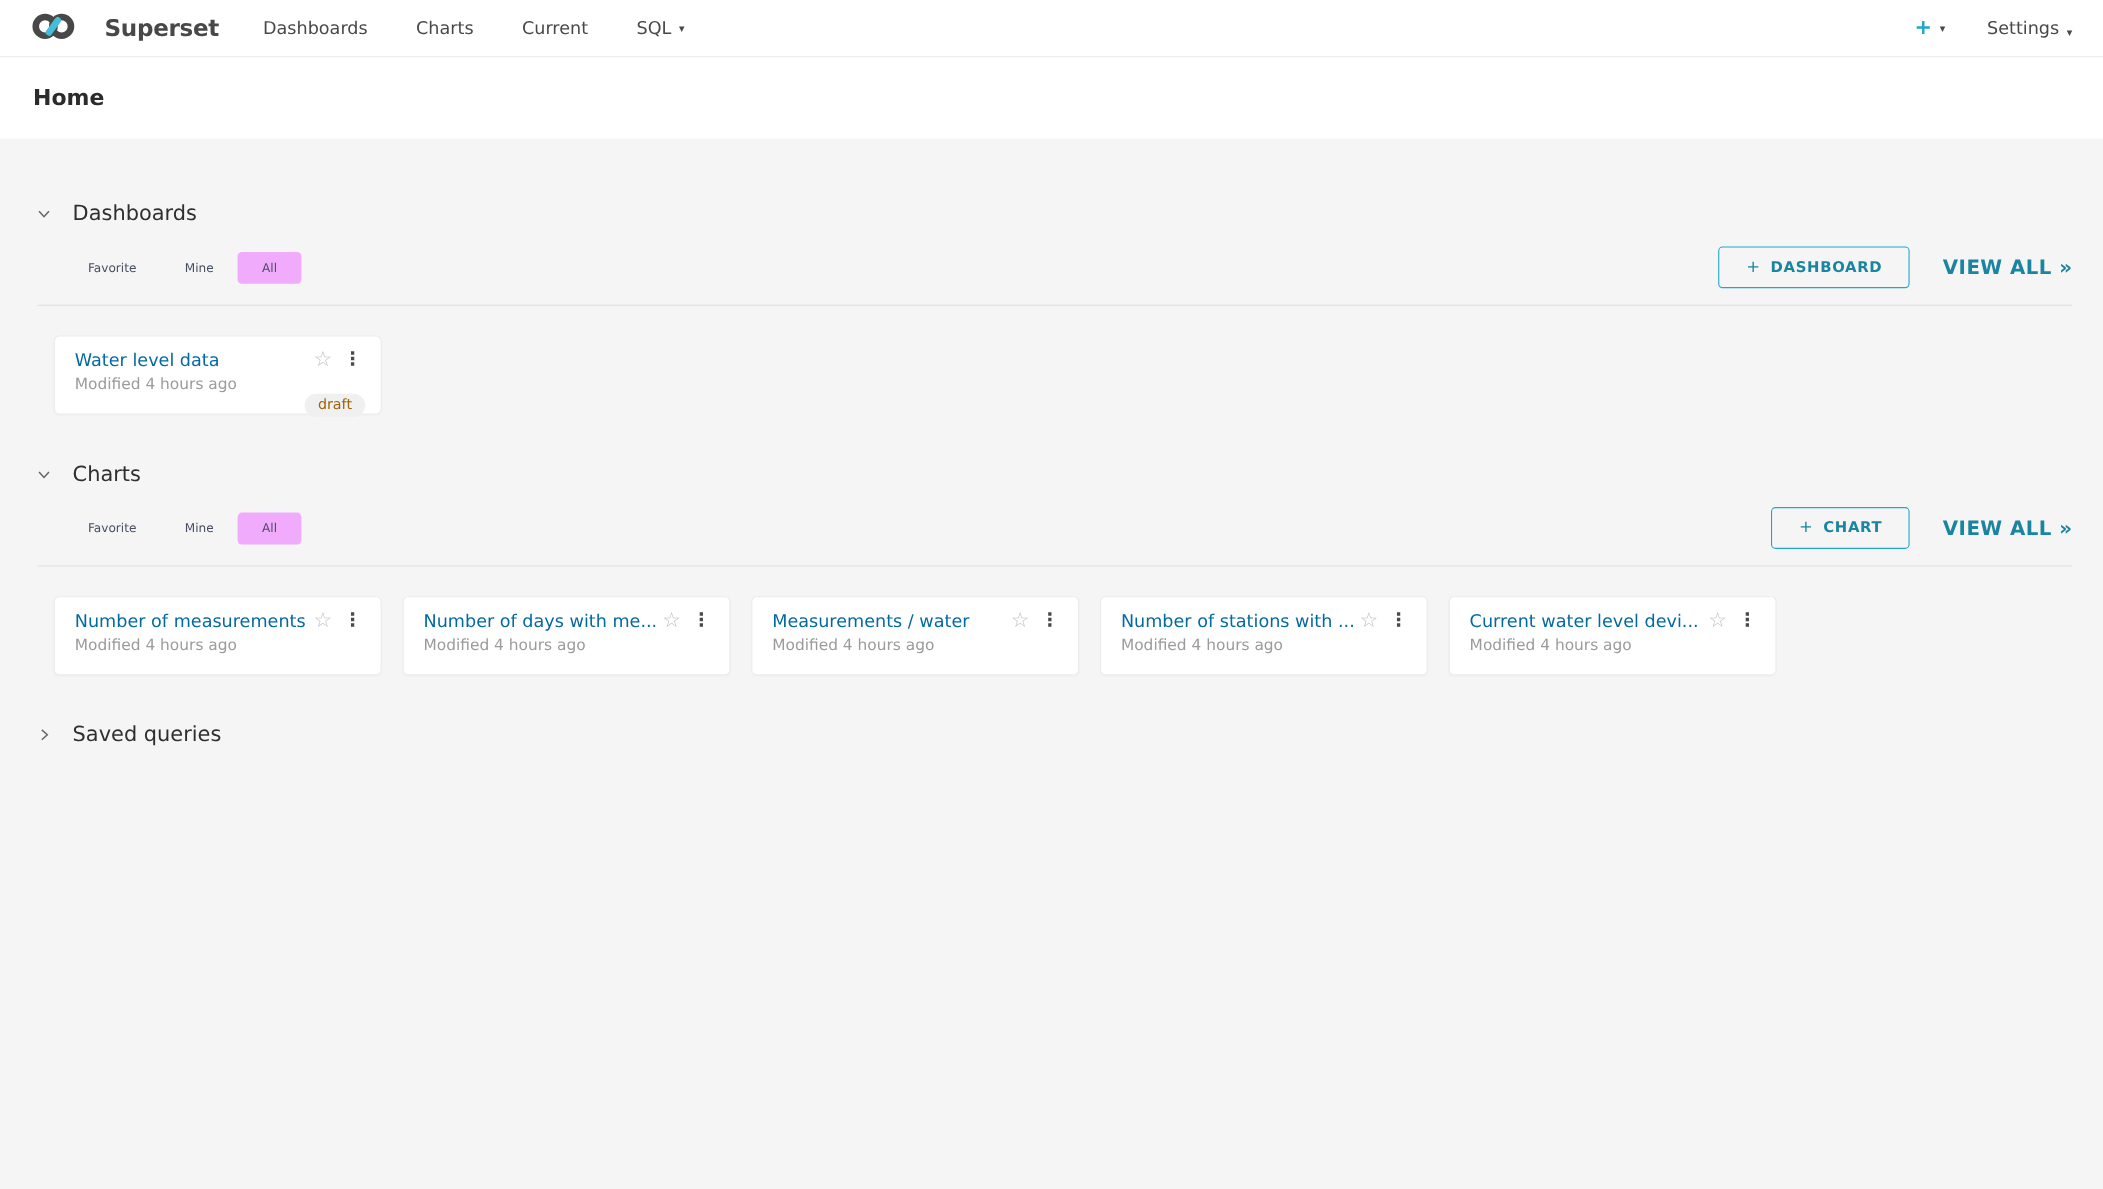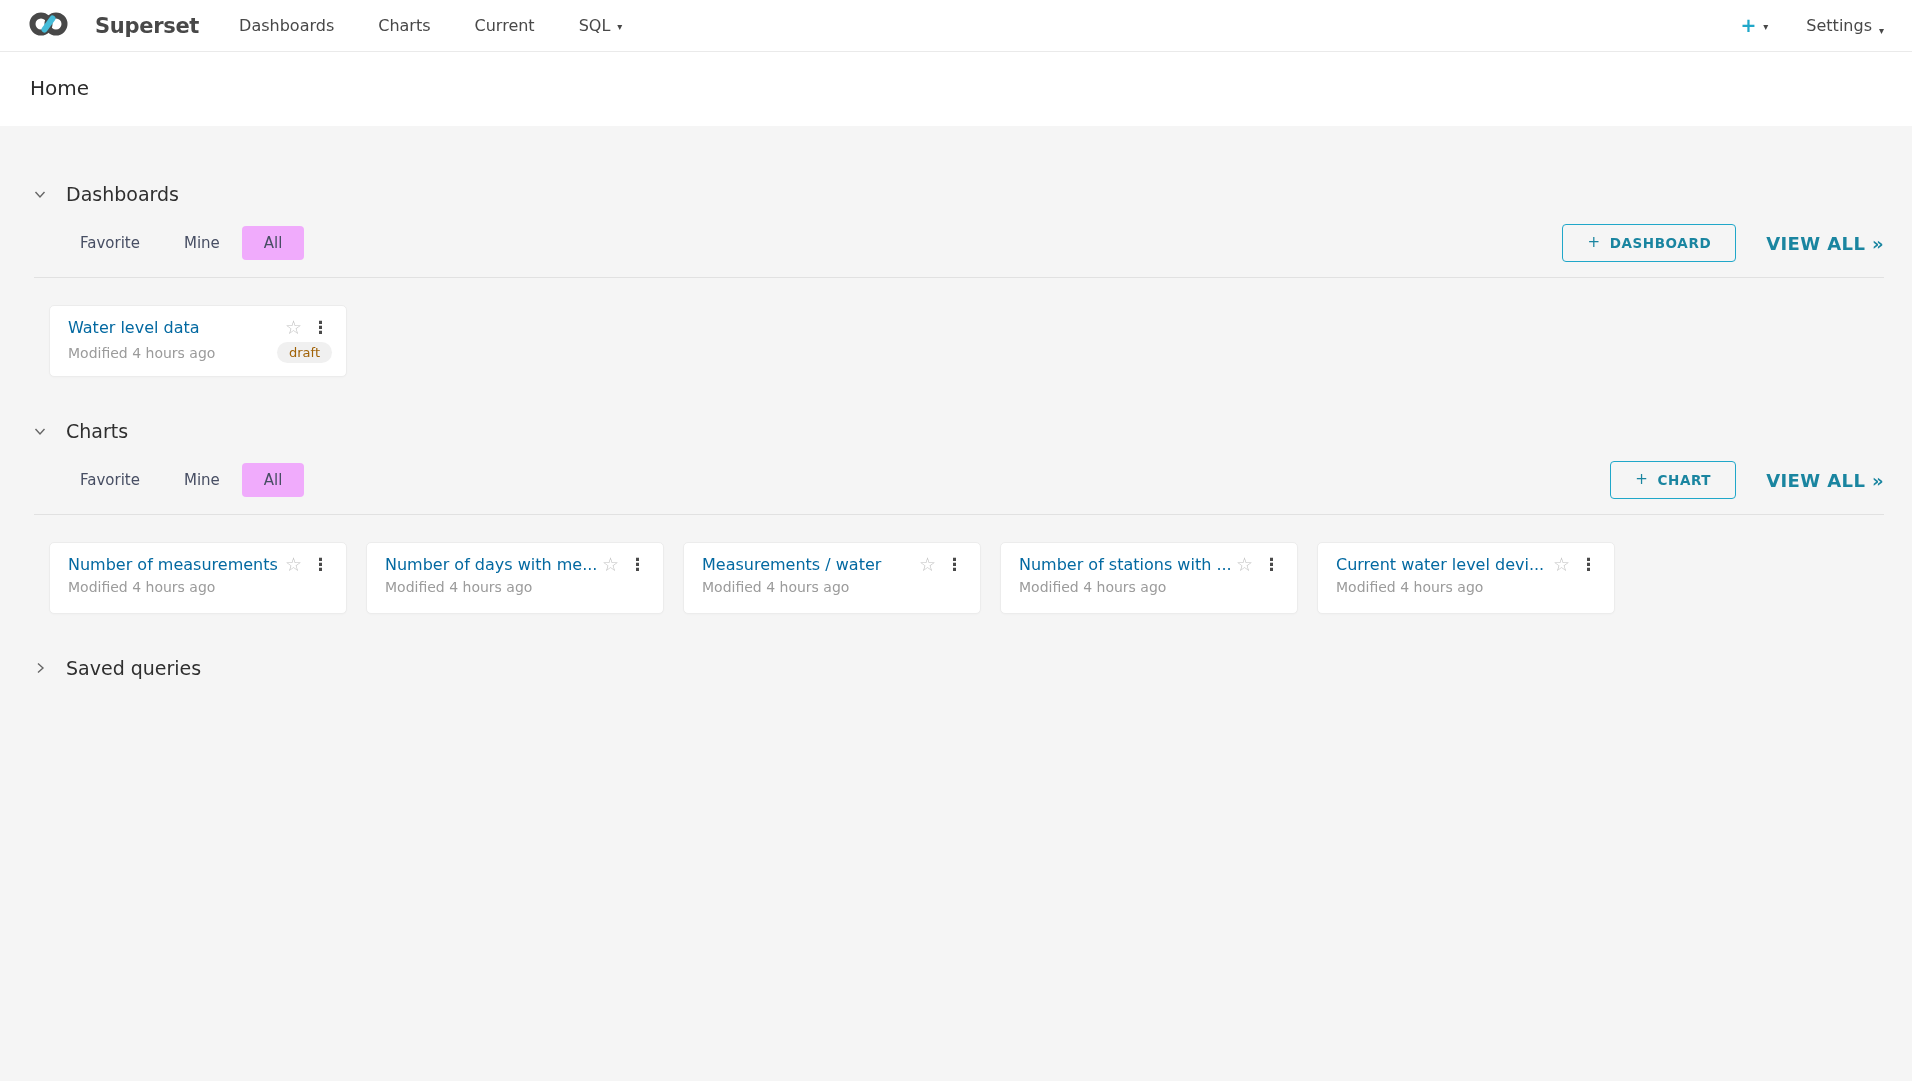--- a/index.html
+++ b/index.html
@@ -22,36 +22,36 @@
   .nav-spacer { flex:1; }
   .nav-right { display:flex; align-items:center; gap:38px; }
   .plus-group { display:flex; align-items:center; gap:7px; cursor:pointer; }
   .plus-glyph { color:#20a7c9; font-size:19px; font-weight:bold; line-height:1; }
   .settings-group { display:flex; align-items:flex-end; gap:7px; cursor:pointer; font-size:16px; color:#484848; }
 
   
   .page-header {
     background:#ffffff; padding:24px 30px 26px 30px;
   }
-  .page-title { font-size:20px; font-weight:normal; color:#2b2b2b; }
+  .page-title { font-size:20px; font-weight:bold; color:#2b2b2b; }
 
   
   .content { padding:26px 28px 0 28px; }
 
   .section-header {
     display:flex; align-items:center; gap:20px; padding:13px 6px; cursor:pointer;
   }
   .section-title { font-size:19px; color:#2f2f2f; }
   .chev { width:12px; height:12px; flex:0 0 auto; }
   .chev svg { display:block; }
 
   .toolbar { display:flex; align-items:center; margin-top:6px; }
   .tabs { display:flex; align-items:center; margin-left:30px; }
   .tab {
-    font-size:15px; color:#474e63; padding:8px 22px; border-radius:4px; cursor:pointer;
+    font-size:11px; color:#474e63; padding:8px 22px; border-radius:4px; cursor:pointer;
     white-space:nowrap;
   }
   .tab.active { background:#f0abfc; font-weight:500; }
   .toolbar-right { margin-left:auto; display:flex; align-items:center; gap:30px; }
   .btn-outline {
     border:1px solid #20a7c9; border-radius:4px; background:transparent;
     color:#1a85a0; font-family:inherit; font-size:13.5px; font-weight:bold; letter-spacing:0.6px;
     padding:9px 24px; cursor:pointer; display:flex; align-items:center; gap:9px;
   }
   .btn-outline .plus { font-weight:normal; font-size:15px; position:relative; top:-1px; }
@@ -66,21 +66,21 @@
     box-shadow:0 1px 2px rgba(0,0,0,0.02);
   }
   .card-top { display:flex; align-items:center; }
   .card-title {
     font-size:16px; color:#0369a1; flex:1; white-space:nowrap; overflow:hidden;
     margin-right:6px;
   }
   .card-icons { display:flex; align-items:center; gap:8px; }
   .star-icon { font-size:19px; color:#c0c0c0; line-height:1; cursor:pointer; }
   .kebab-icon { font-size:17px; color:#4a4a4a; line-height:1; cursor:pointer; padding:0 2px; letter-spacing:1px; font-weight:bold; }
-  .card-bottom { display:flex; align-items:center; margin-top:5px; }
+  .card-bottom { display:flex; align-items:flex-start; margin-top:5px;flex-direction:column; }
   .card-modified { font-size:14px; color:#9b9b9b; }
   .badge {
     margin-left:auto; background:#f0f0f0; border-radius:11px; padding:3px 12px;
     font-size:13px; color:#a16207;
   }
   .section-gap { margin-top:18px; }
 </style>
 </head>
 <body>
 

